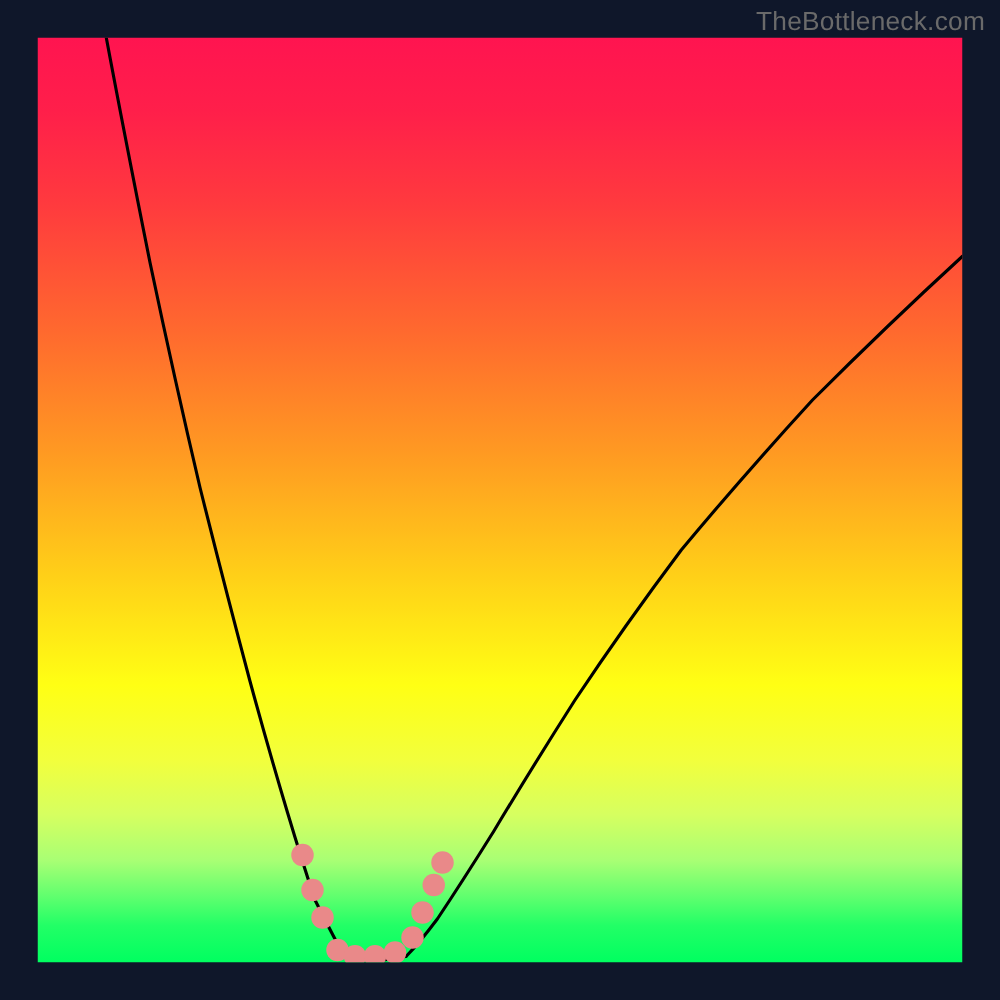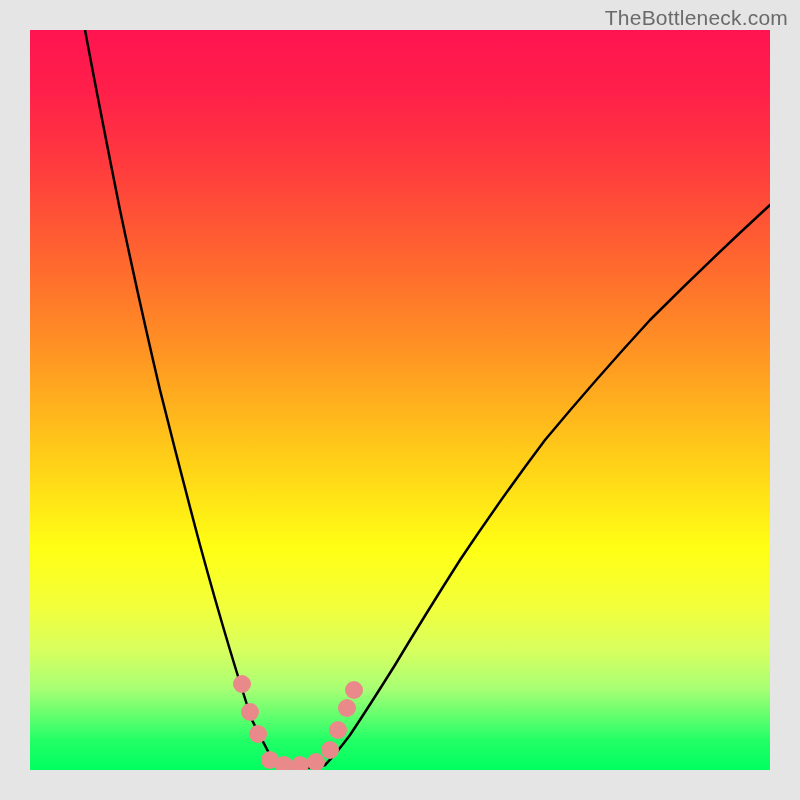--- a/index.html
+++ b/index.html
@@ -10,21 +10,21 @@
     overflow: hidden;
     background: #000;
     font-family: Arial, Helvetica, sans-serif;
   }
   .frame {
     position: absolute;
     top: 0;
     left: 0;
     width: 800px;
     height: 800px;
-    background: #e5e5e5;
+    background: #0f172a;
   }
   .plot-area {
     position: absolute;
     top: 30px;
     left: 30px;
     width: 740px;
     height: 740px;
     overflow: hidden;
   }
   .gradient-bg {

